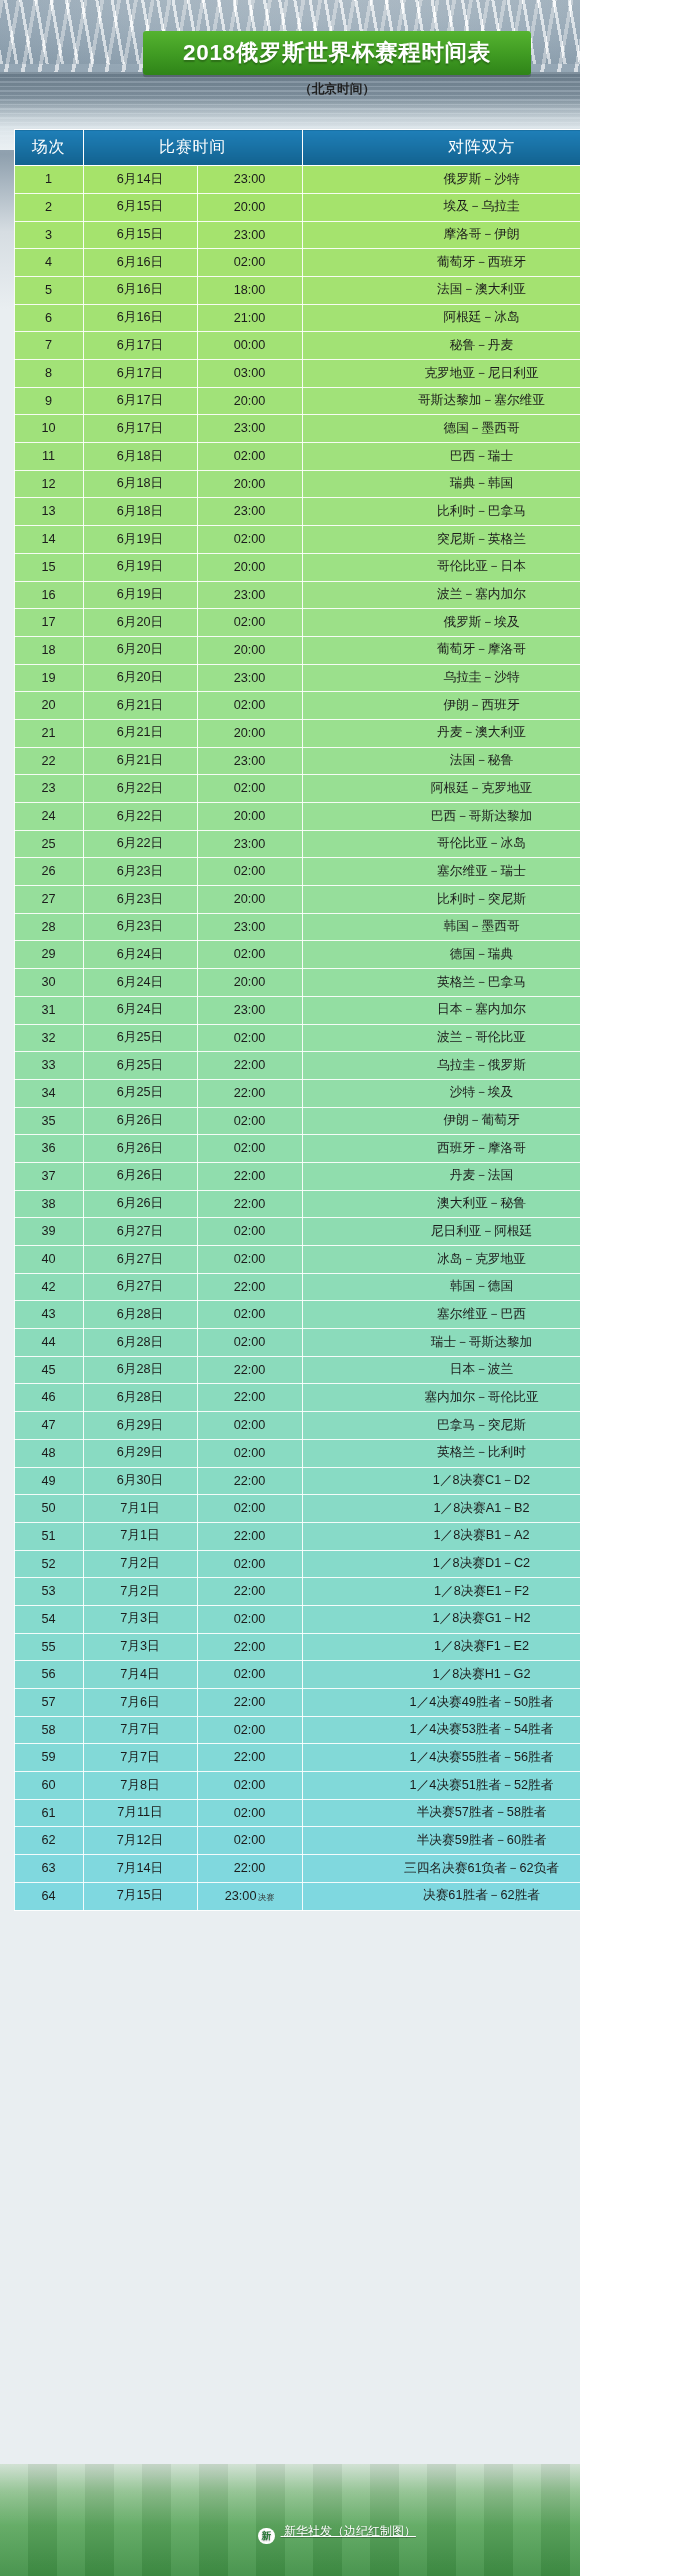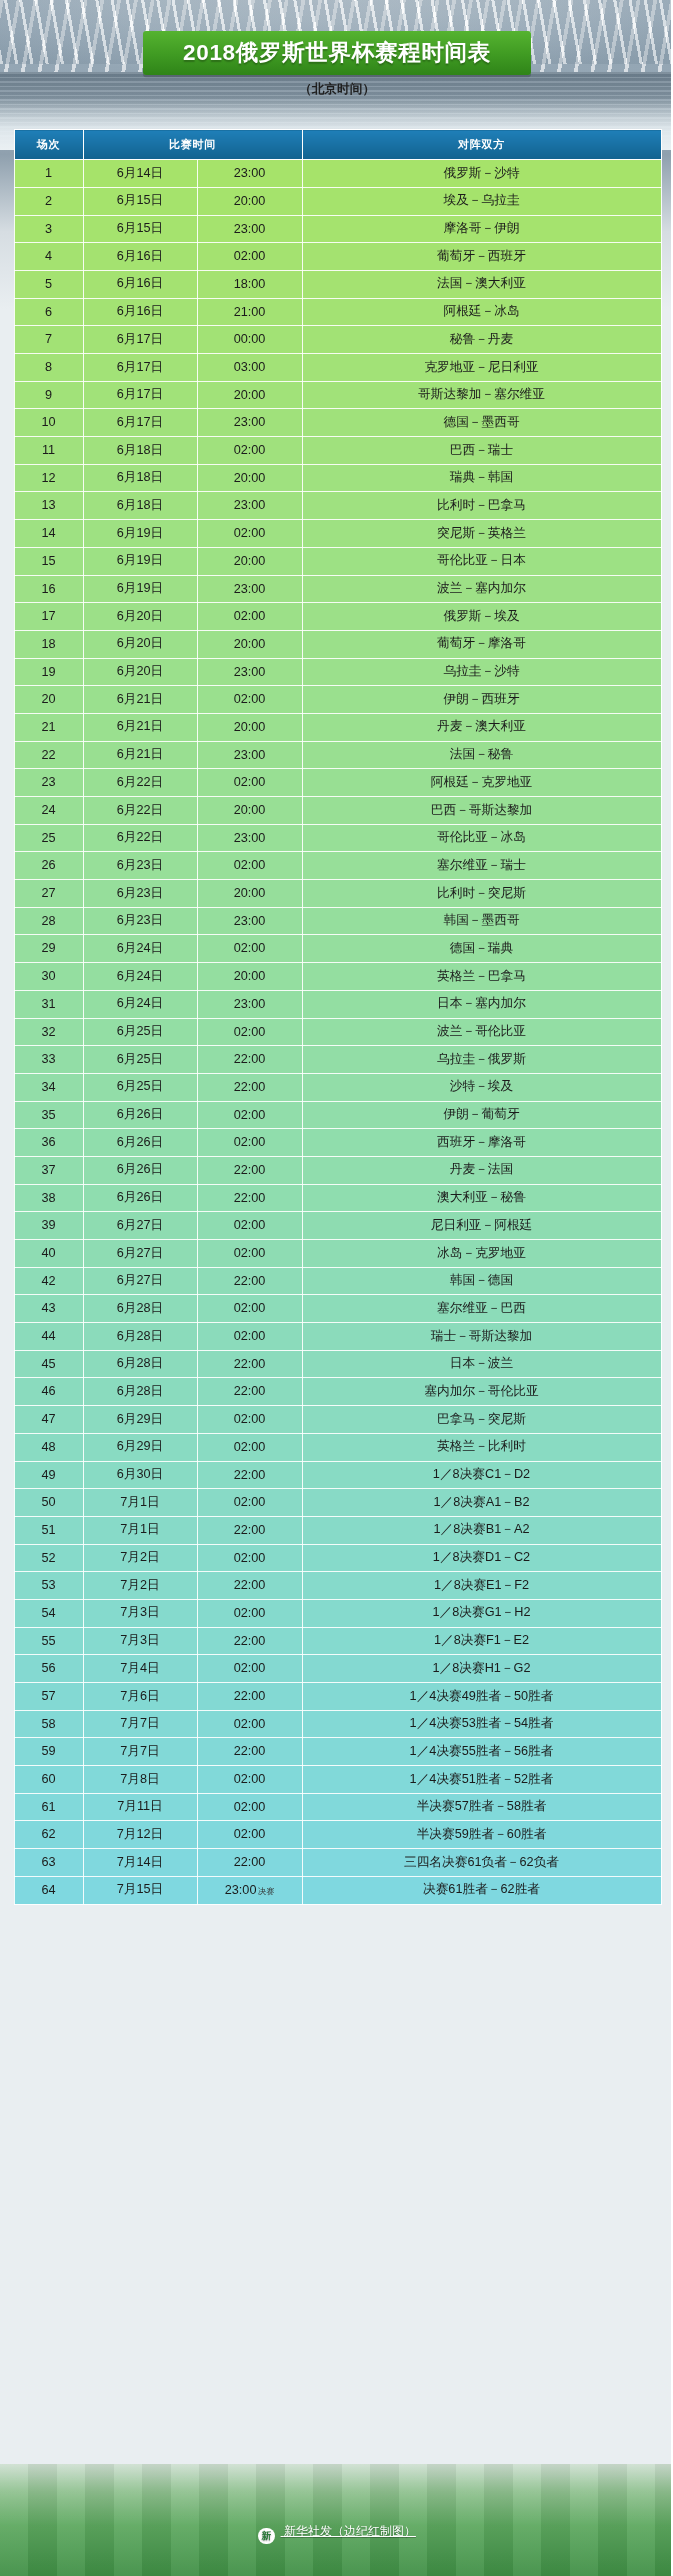--- a/index.html
+++ b/index.html
@@ -6,21 +6,21 @@
     margin: 0;
     padding: 0;
   }
   body {
     width: 674px;
     background: #ffffff;
     font-family: "Liberation Sans", sans-serif;
   }
   #page {
     position: relative;
-    width: 671px;
+    width: 580px;
     height: 2576px;
     overflow: hidden;
     background: linear-gradient(180deg, #c9d4dd 0%, #aebbc6 3%, #8fa0ae 6%, #d6dde2 9%, #e9eef1 12%);
   }
   
   .stadium {
     position: absolute;
     left: 0; top: 0;
     width: 674px; height: 150px;
     background:
@@ -109,22 +109,22 @@
     width: 647px;
   }
   table.sched {
     width: 647px;
     border-collapse: collapse;
     table-layout: fixed;
   }
   table.sched th {
     background: linear-gradient(180deg, #1f7fb8 0%, #12628f 100%);
     color: #ffffff;
-    font-size: 11px;
-    font-weight: bold;
+    font-size: 16px;
+    font-weight: normal;
     padding: 6.7px 0 7.5px 0;
     border: 0.7px solid #ffffff;
     letter-spacing: 0.7px;
     text-align: center;
   }
   table.sched td {
     font-size: 12.7px;
     color: #1b1b1b;
     text-align: center;
     padding: 4.5px 0 5.2px 0;

